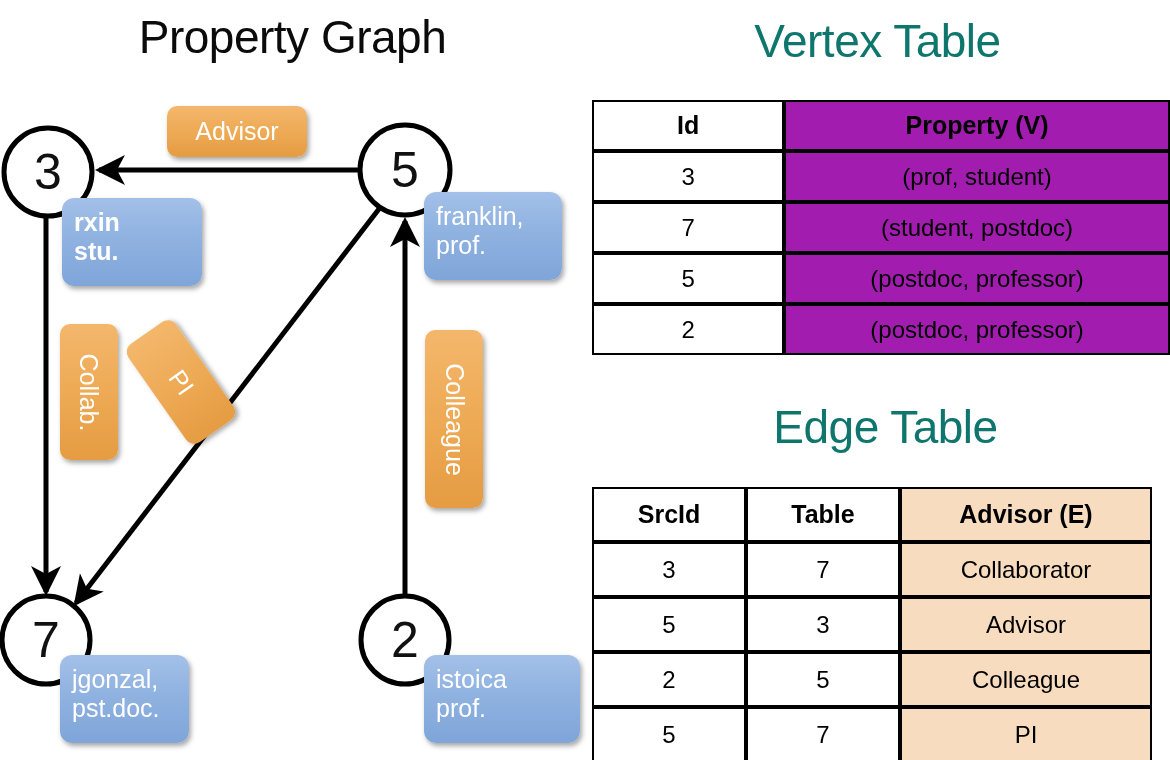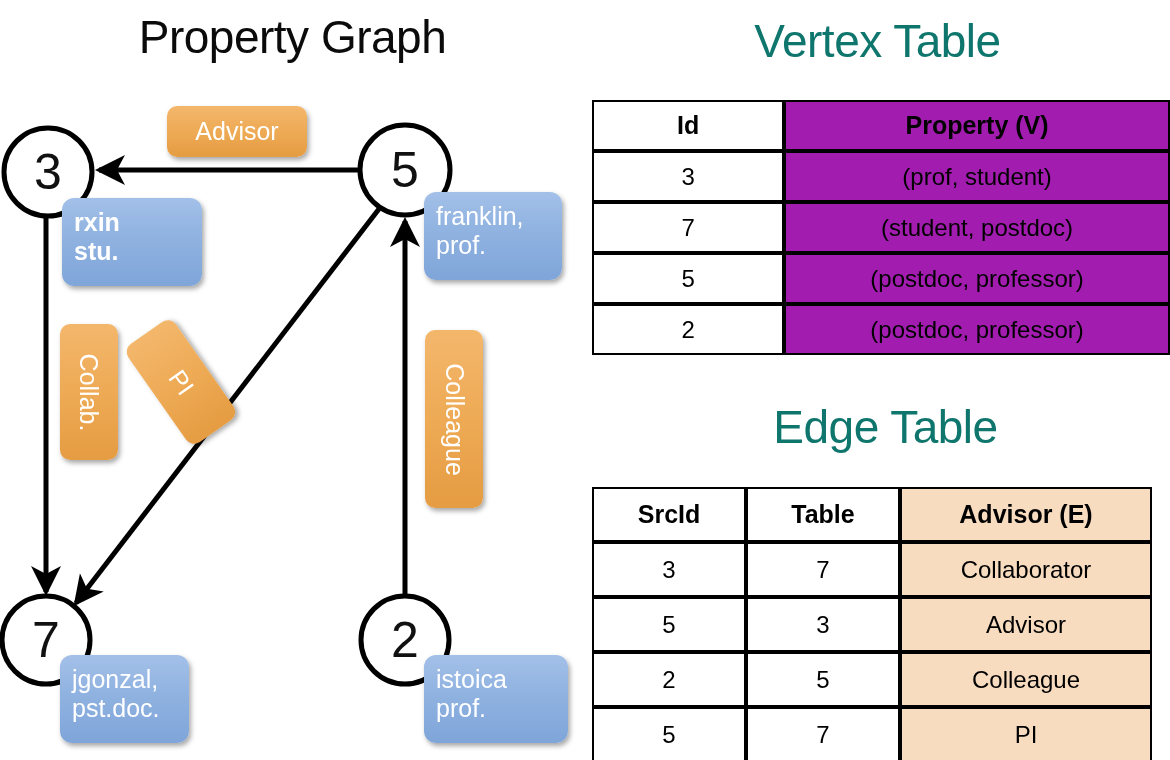--- a/index.html
+++ b/index.html
@@ -217,21 +217,21 @@
 
     <div class="vbox" style="left:62px; top:198px; width:140px; height:88px; white-space:pre;font-weight:bold;">rxin
 stu.</div>
 
     <div class="vbox" style="left:424px; top:192px; width:138px; height:88px; white-space:pre;">franklin,
 prof.</div>
 
     <div class="vbox" style="left:60px; top:655px; width:129px; height:88px; white-space:pre;">jgonzal,
 pst.doc.</div>
 
-    <div class="vbox" style="left:424px; top:655px; width:144px; height:88px; white-space:pre;">istoica
+    <div class="vbox" style="left:424px; top:655px; width:156px; height:88px; white-space:pre;">istoica
 prof.</div>
   </div>
 
   <div id="tables-panel">
 
     <div id="vertex-title" class="table-title">Vertex Table</div>
 
     <table id="vertex-table" class="grid">
       <thead>
         <tr>

